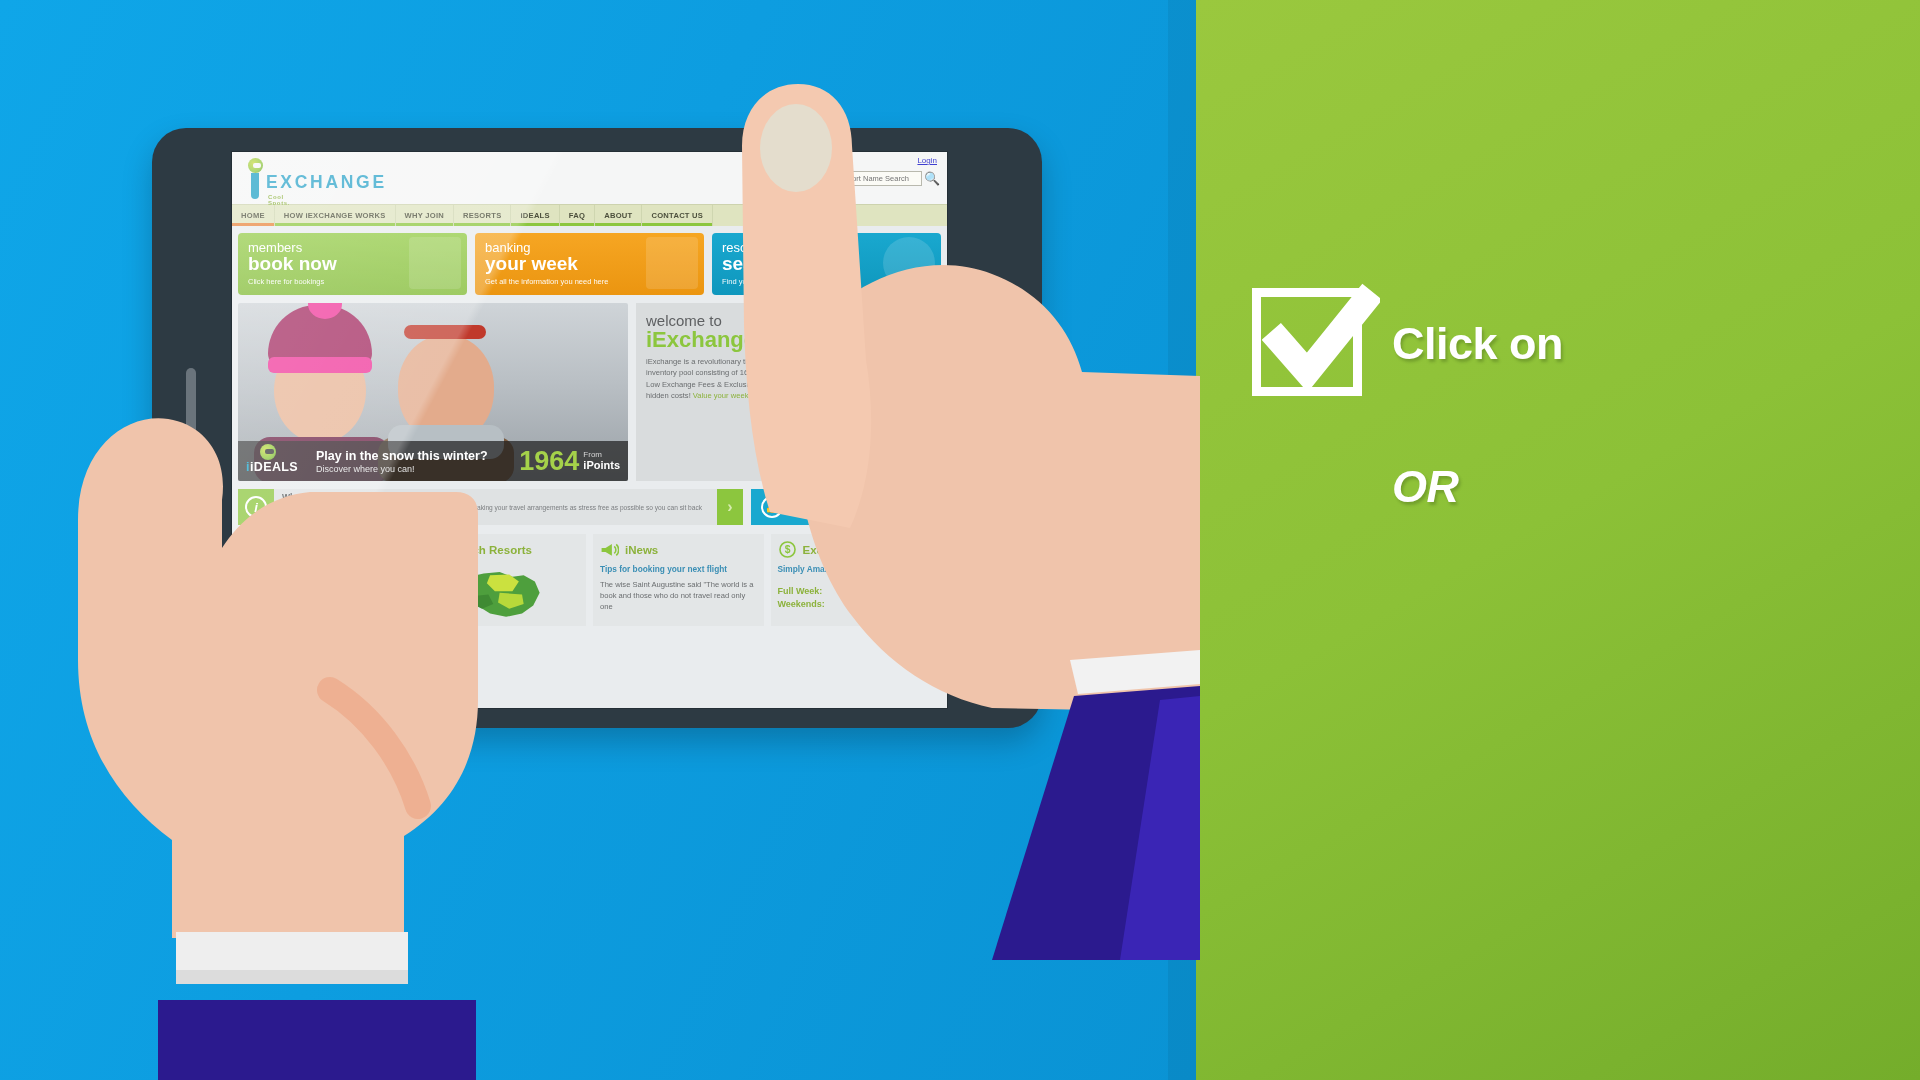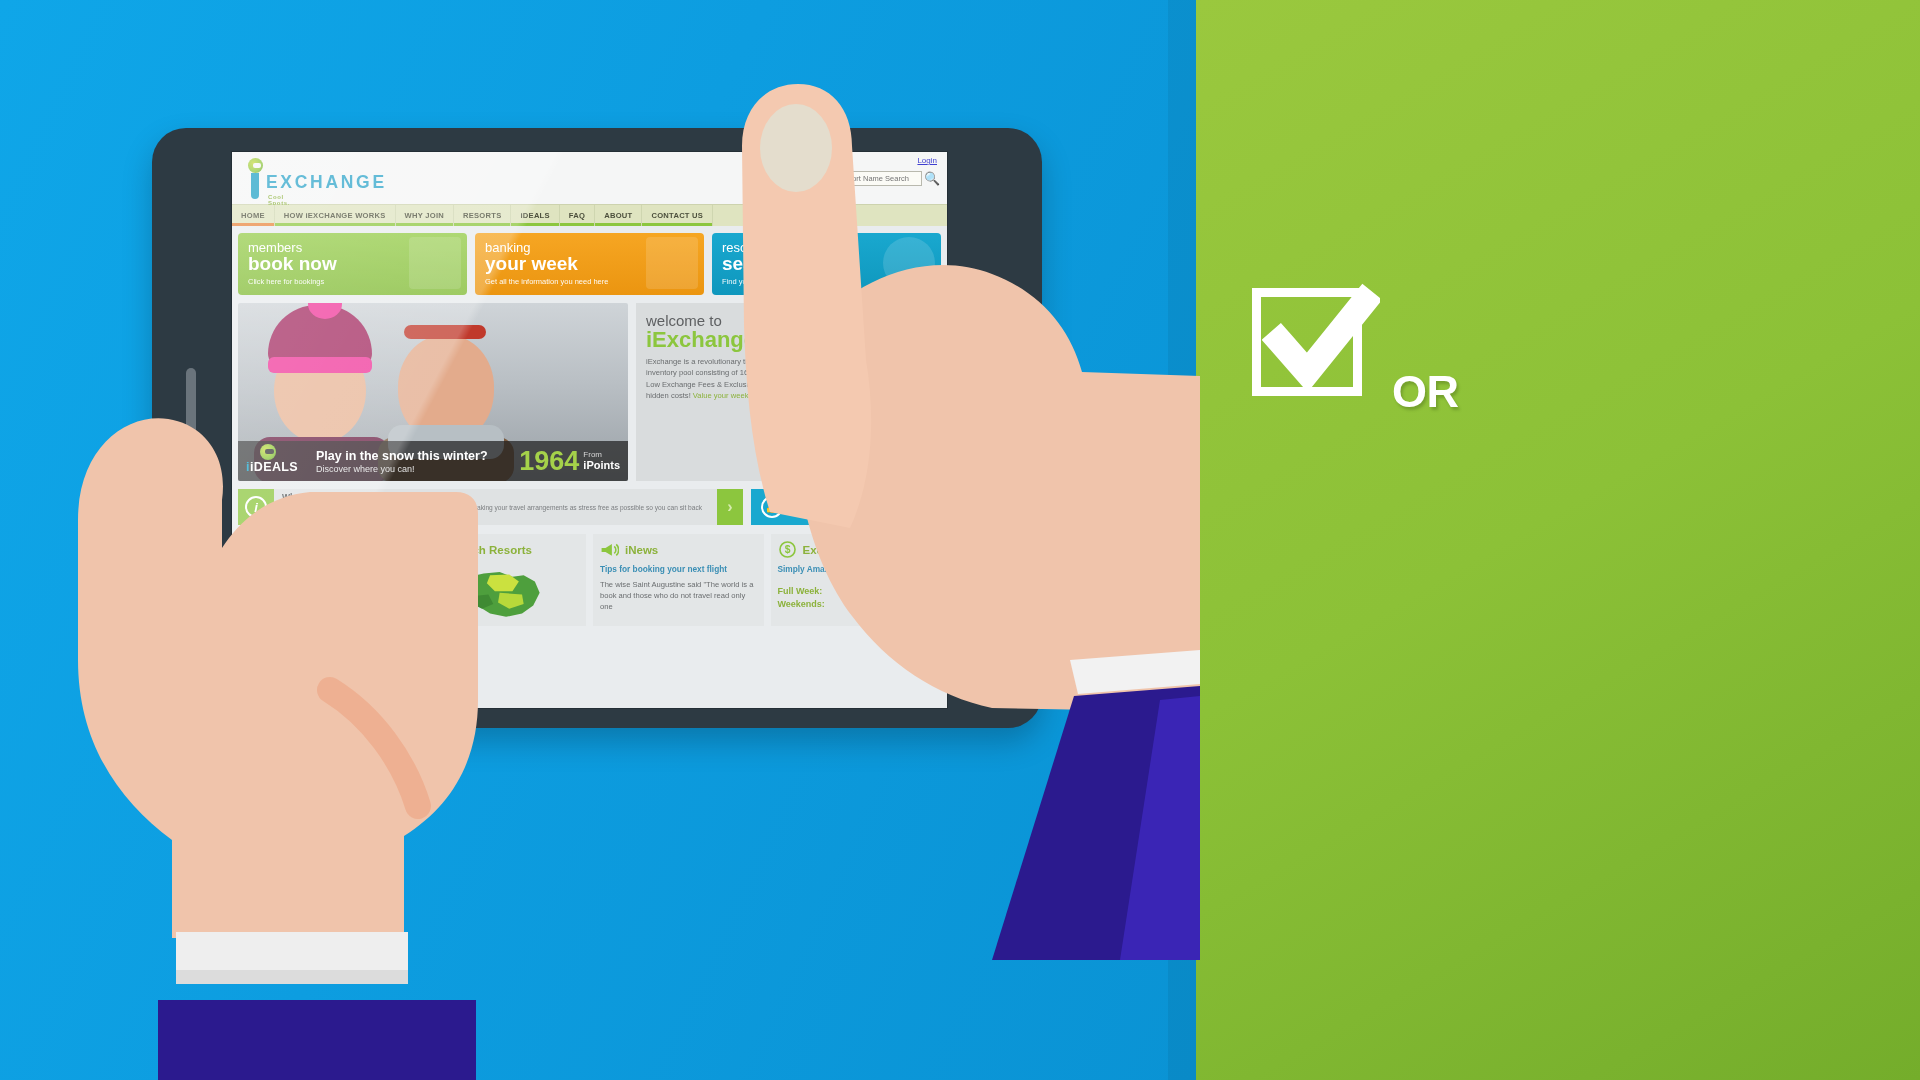--- a/index.html
+++ b/index.html
@@ -281,21 +281,21 @@
   }
   .check-mark{
     position:absolute; left:1262px; top:282px; width:118px; height:118px;
   }
   .green-text{ position:absolute; left:1392px; top:320px; width:520px; }
   .g-line{
     font-size:45px; font-weight:700; color:#fff; line-height:1.08;
     text-shadow:2px 3px 3px rgba(60,90,20,0.33);
     letter-spacing:-0.5px;
   }
-  .g-or{ margin-top:48px; }
+  .g-or{ margin-top:94px;font-style:italic; }
   .g-last{ margin-top:60px; }
 </style>
 </head>
 <body>
 
 <div class="bg-blue">
   <div class="bg-blue-shade"></div>
 </div>
 <div class="bg-green"></div>
 
@@ -525,14 +525,15 @@
   <path d="M474 636 L 600 626 L 600 900 L 392 900 Z" fill="#2b1a8e"></path>
   <path d="M560 640 L 600 636 L 600 900 L 520 900 Z" fill="#3a25b5"></path>
 </svg>
 
 <div class="checkbox"></div>
 <svg class="check-mark" viewBox="0 0 120 120">
   <path d="M18 60 L46 92 L104 20" stroke="#ffffff" stroke-width="26" fill="none" stroke-linecap="square" stroke-linejoin="miter"></path>
 </svg>
 
 <div class="green-text">
+  <div class="g-line">Click on</div>
   <div class="g-line g-or">OR</div>
 </div>
 
 </body></html>

